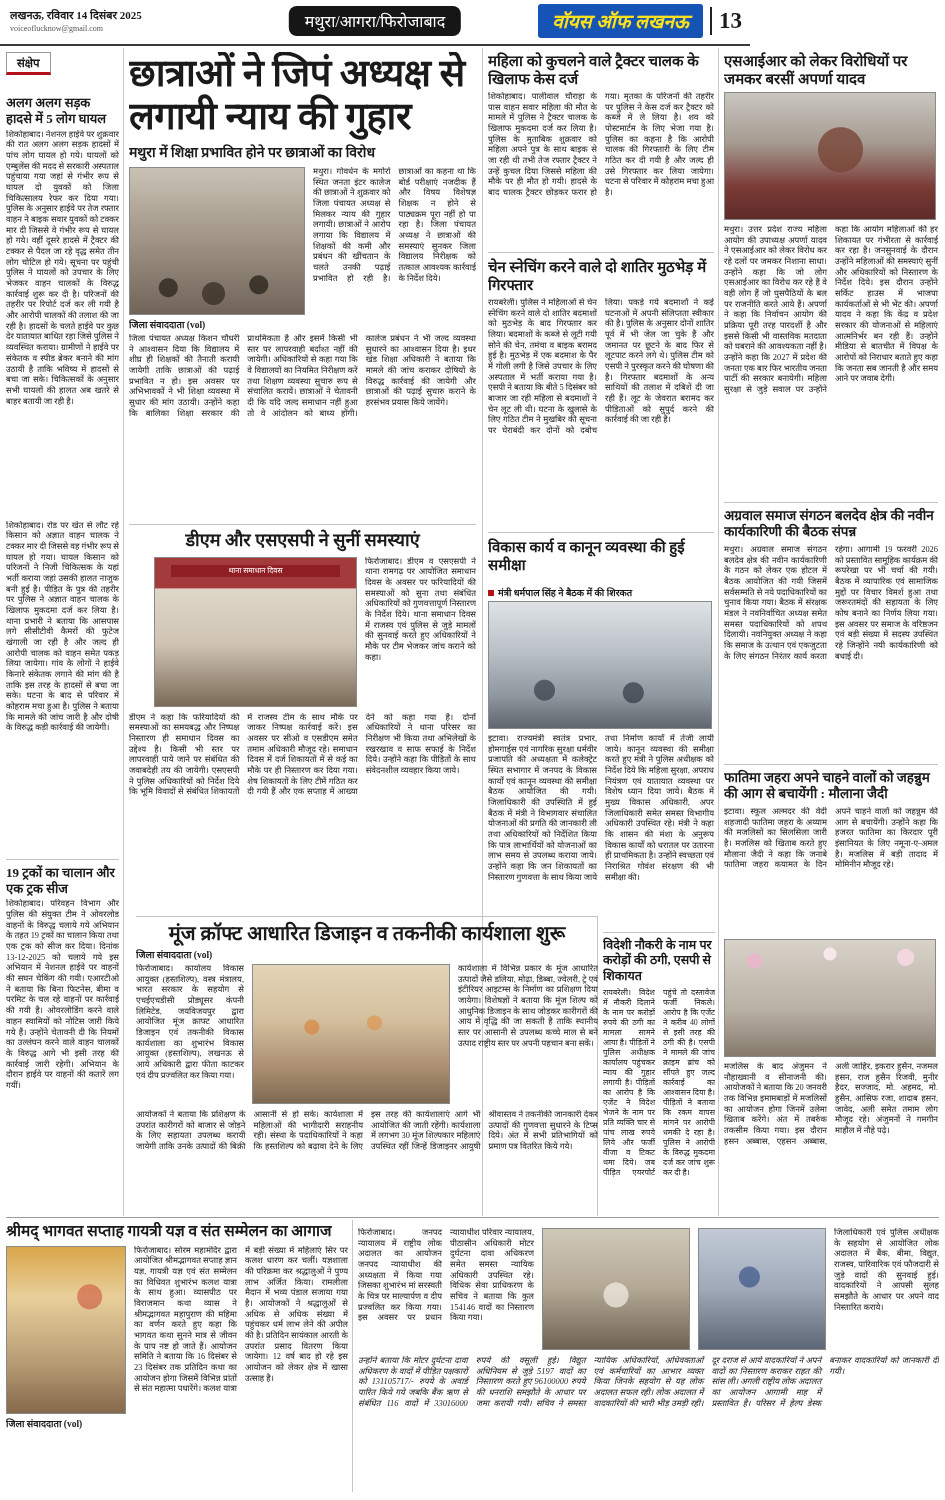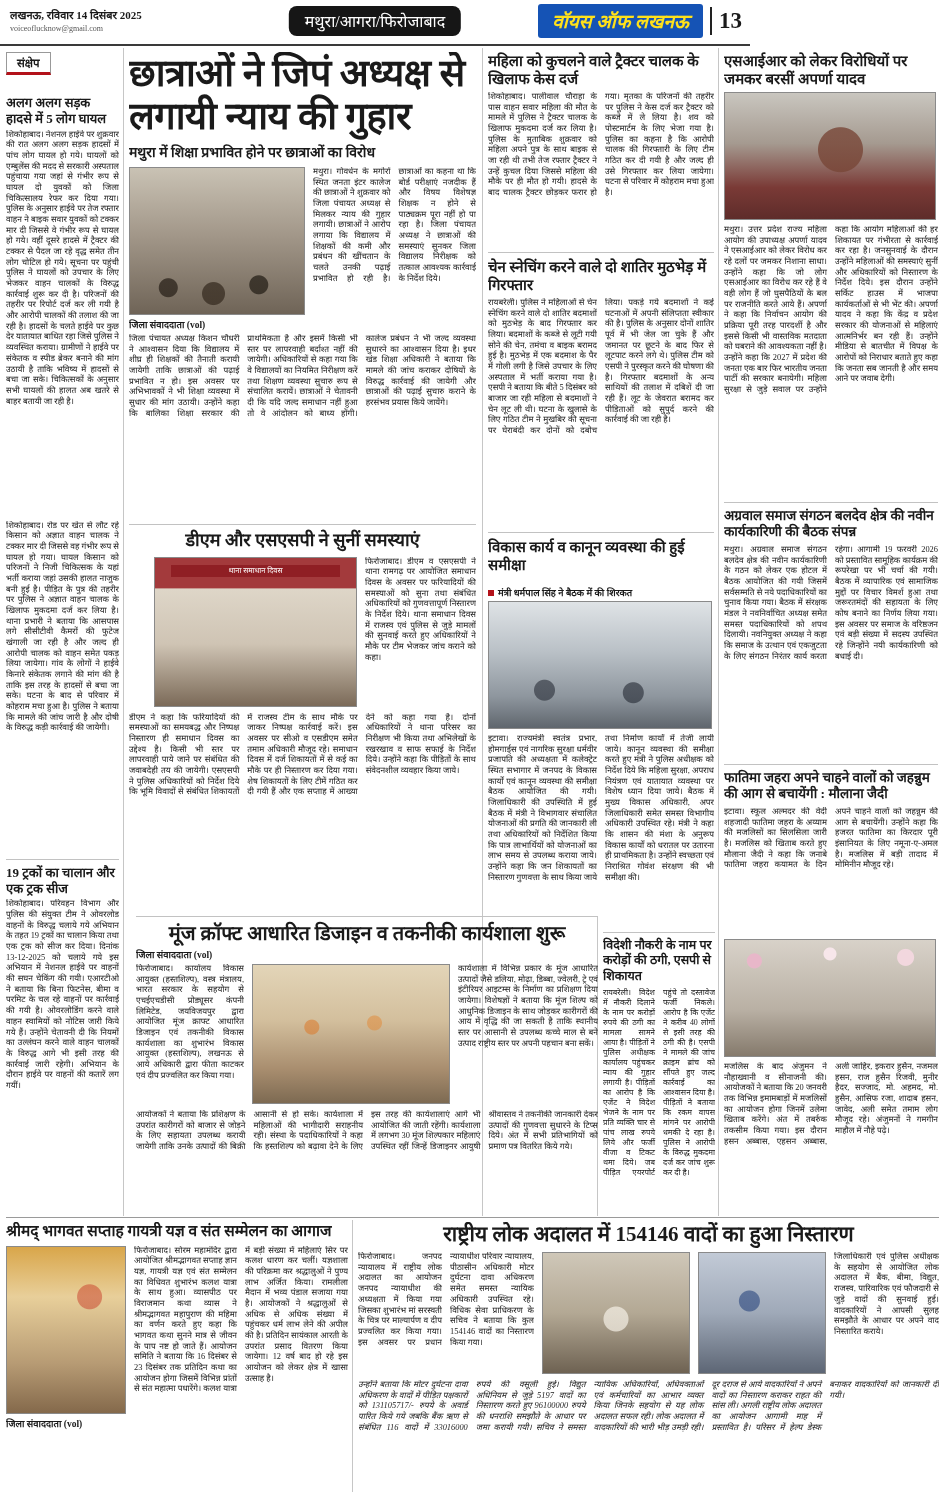--- a/index.html
+++ b/index.html
@@ -184,21 +184,20 @@
     <div class="row" style="margin-top:5px;">
       <div>
         <div class="ph ph-bhagwat" style="width:120px;height:168px;"></div>
         <div class="byline">जिला संवाददाता (vol)</div>
       </div>
       <div class="bodytxt c2" style="flex:1;height:212px;">फिरोजाबाद। सोरम महामंदिर द्वारा आयोजित श्रीमद्भागवत सप्ताह ज्ञान यज्ञ, गायत्री यज्ञ एवं संत सम्मेलन का विधिवत शुभारंभ कलश यात्रा के साथ हुआ। व्यासपीठ पर विराजमान कथा व्यास ने श्रीमद्भागवत महापुराण की महिमा का वर्णन करते हुए कहा कि भागवत कथा सुनने मात्र से जीवन के पाप नष्ट हो जाते हैं। आयोजन समिति ने बताया कि 16 दिसंबर से 23 दिसंबर तक प्रतिदिन कथा का आयोजन होगा जिसमें विभिन्न प्रांतों से संत महात्मा पधारेंगे। कलश यात्रा में बड़ी संख्या में महिलाएं सिर पर कलश धारण कर चलीं। यज्ञशाला की परिक्रमा कर श्रद्धालुओं ने पुण्य लाभ अर्जित किया। रामलीला मैदान में भव्य पंडाल सजाया गया है। आयोजकों ने श्रद्धालुओं से अधिक से अधिक संख्या में पहुंचकर धर्म लाभ लेने की अपील की है। प्रतिदिन सायंकाल आरती के उपरांत प्रसाद वितरण किया जायेगा। 12 वर्ष बाद हो रहे इस आयोजन को लेकर क्षेत्र में खासा उत्साह है।</div>
     </div>
   </div>
 
   <div class="block" style="left:358px;top:1222px;width:581px;height:270px;">
-    <div class="h-lg" style="font-size:21px;text-align:center;">राष्ट्रीय लोक अदालत में 154146 वादों का हुआ निस्तारण</div>
     <div class="row" style="margin-top:6px;">
       <div class="bodytxt c2" style="width:176px;height:122px;">फिरोजाबाद। जनपद न्यायालय में राष्ट्रीय लोक अदालत का आयोजन जनपद न्यायाधीश की अध्यक्षता में किया गया जिसका शुभारंभ मां सरस्वती के चित्र पर माल्यार्पण व दीप प्रज्वलित कर किया गया। इस अवसर पर प्रधान न्यायाधीश परिवार न्यायालय, पीठासीन अधिकारी मोटर दुर्घटना दावा अधिकरण समेत समस्त न्यायिक अधिकारी उपस्थित रहे। विधिक सेवा प्राधिकरण के सचिव ने बताया कि कुल 154146 वादों का निस्तारण किया गया।</div>
       <div class="ph ph-lok1" style="width:148px;height:122px;"></div>
       <div class="ph ph-lok2" style="width:128px;height:122px;"></div>
       <div class="bodytxt" style="flex:1;height:122px;">जिलाधिकारी एवं पुलिस अधीक्षक के सहयोग से आयोजित लोक अदालत में बैंक, बीमा, विद्युत, राजस्व, पारिवारिक एवं फौजदारी से जुड़े वादों की सुनवाई हुई। वादकारियों ने आपसी सुलह समझौते के आधार पर अपने वाद निस्तारित कराये।</div>
     </div>
     <div class="bodytxt c5" style="height:104px;margin-top:6px;">उन्होंने बताया कि मोटर दुर्घटना दावा अधिकरण के वादों में पीड़ित पक्षकारों को 131105717/- रुपये के अवार्ड पारित किये गये जबकि बैंक ऋण से संबंधित 116 वादों में 33016000 रुपये की वसूली हुई। विद्युत अधिनियम से जुड़े 5197 वादों का निस्तारण करते हुए 96100000 रुपये की धनराशि समझौते के आधार पर जमा करायी गयी। सचिव ने समस्त न्यायिक अधिकारियों, अधिवक्ताओं एवं कर्मचारियों का आभार व्यक्त किया जिनके सहयोग से यह लोक अदालत सफल रही। लोक अदालत में वादकारियों की भारी भीड़ उमड़ी रही। दूर दराज से आये वादकारियों ने अपने वादों का निस्तारण कराकर राहत की सांस ली। अगली राष्ट्रीय लोक अदालत का आयोजन आगामी माह में प्रस्तावित है। परिसर में हेल्प डेस्क बनाकर वादकारियों को जानकारी दी गयी।</div>
   </div>
 
 </div>

